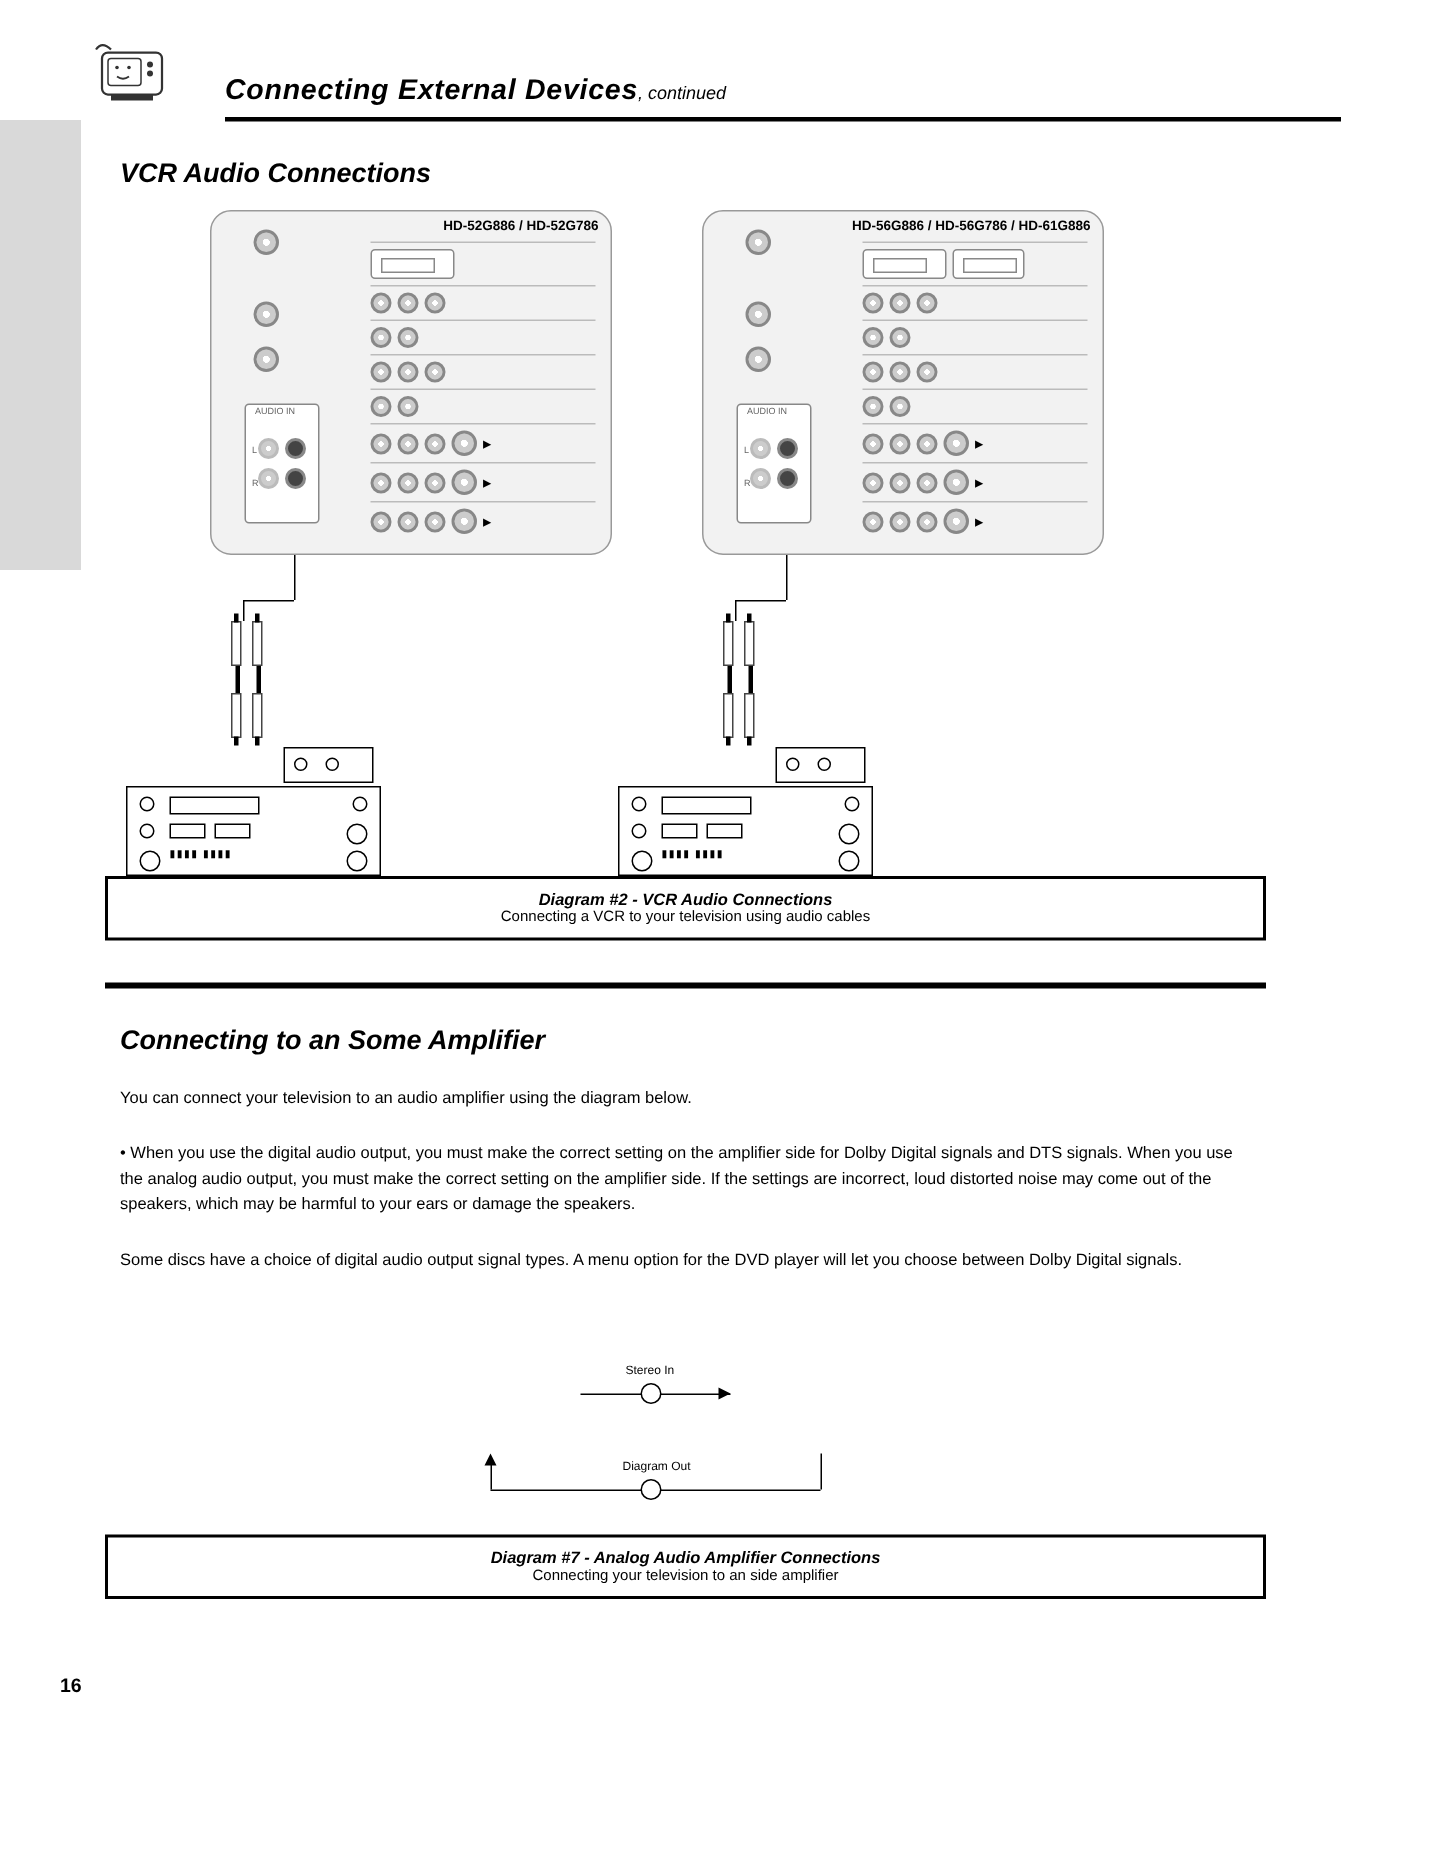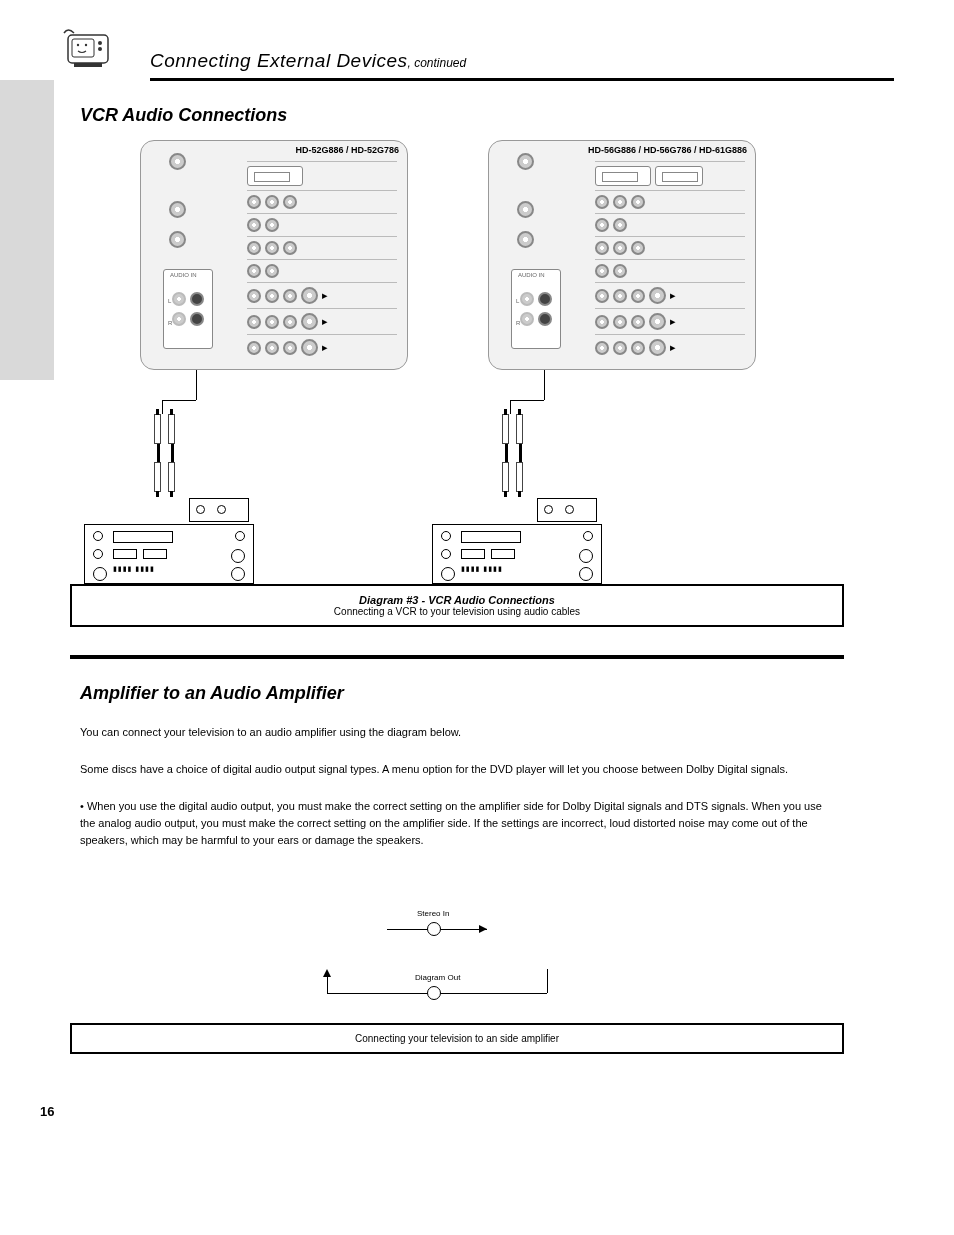--- a/index.html
+++ b/index.html
@@ -1,25 +1,25 @@
 <!DOCTYPE html>
 <html><head>
 <meta charset="utf-8">
 <style>
 *{box-sizing:border-box;margin:0;padding:0}
 body{font-family:Arial,Helvetica,sans-serif;font-size:11px;color:#000;background:#fff;width:954px}
 .page{position:relative;padding:20px 60px 40px 20px}
 .sidetab{position:absolute;left:0;top:80px;width:54px;height:300px;background:#d9d9d9}
 .hdr-icon{position:absolute;left:60px;top:25px}
 .hdr-title-wrap{margin-left:130px;margin-top:30px}
-.hdr-title{font-size:19px;font-style:italic;font-weight:normal;letter-spacing:.5px}
+.hdr-title{font-size:19px;font-style:italic;font-weight:bold;letter-spacing:.5px}
 .hdr-cont{font-size:12px;font-style:italic;margin-top:18px}
 .rule{height:3px;background:#000;margin:6px 0 0 0}
 .section-title{font-size:18px;font-style:italic;font-weight:bold;margin:24px 0 14px 60px}
-.diagrams{display:flex;gap:80px;margin-left:120px}
+.diagrams{display:flex;gap:60px;margin-left:120px}
 .panel{width:268px;height:230px;background:#f2f2f2;border-radius:14px;border:1px solid #999;position:relative}
 .model{font-size:9px;font-weight:bold;position:absolute;right:8px;top:4px}
 .jack{width:14px;height:14px;border-radius:50%;border:2px solid #888;display:inline-block;background:radial-gradient(circle,#fff 25%,#ccc 26%)}
 .jack.big{width:17px;height:17px}
 .lbl{font-size:6px;color:#666}
 .dvi{width:56px;height:20px;border:1px solid #888;border-radius:3px;display:inline-block;background:#fff;position:relative}
 .dvi:before{content:"";position:absolute;left:6px;top:5px;width:34px;height:8px;border:1px solid #888}
 .vline{position:absolute;border-left:1.5px solid #000}
 .hline{position:absolute;border-top:1.5px solid #000}
 .framebox{width:x;border:2px solid #000;padding:8px 12px;margin:14px 50px 0 50px;text-align:center}
@@ -240,45 +240,46 @@
             <div style="position:absolute;left:28px;top:24px;width:24px;height:10px;border:1px solid #000"></div>
             <div style="position:absolute;left:58px;top:24px;width:24px;height:10px;border:1px solid #000"></div>
             <div style="position:absolute;left:28px;top:40px;font-size:7px;letter-spacing:1px">▮▮▮▮ ▮▮▮▮</div>
           </div>
         </div>
       </div>
     </div>
   </div>
 
   <div class="framebox">
-    <div class="t1">Diagram #3  - VCR Audio Connections</div>
+    <div class="t1">Diagram #2  - VCR Audio Connections</div>
     <div class="t2">Connecting a VCR to your television using audio cables</div>
   </div>
 
   <div class="heavy"></div>
 
-  <div class="section-title" style="margin-left:60px">Amplifier to an Audio Amplifier</div>
+  <div class="section-title" style="margin-left:60px">Connecting to an Some Amplifier</div>
 
   <div class="blk">You can connect your television to an audio amplifier using the diagram below.</div>
+  <div class="blk">• When you use the digital audio output, you must make the correct setting on the amplifier side for Dolby Digital signals and DTS signals. When you use the analog audio output, you must make the correct setting on the amplifier side. If the settings are incorrect, loud distorted noise may come out of the speakers, which may be harmful to your ears or damage the speakers.</div>
   <div class="blk">Some discs have a choice of digital audio output signal types. A menu option for the DVD player will let you choose between Dolby Digital signals.</div>
-  <div class="blk">• When you use the digital audio output, you must make the correct setting on the amplifier side for Dolby Digital signals and DTS signals. When you use the analog audio output, you must make the correct setting on the amplifier side. If the settings are incorrect, loud distorted noise may come out of the speakers, which may be harmful to your ears or damage the speakers.</div>
 
   <div class="loopbox">
 
     <div class="hline" style="left:130px;top:40px;width:100px"></div>
     <div class="circ" style="left:170px;top:33px"></div>
     <div class="arrow" style="left:222px;top:36px"></div>
     <span class="stcap" style="left:160px;top:20px">Stereo In</span>
 
     <div class="vline" style="left:290px;top:80px;height:24px"></div>
     <div class="hline" style="left:70px;top:104px;width:220px"></div>
     <div class="circ" style="left:170px;top:97px"></div>
     <div class="vline" style="left:70px;top:86px;height:18px"></div>
     <div class="arrowU" style="left:66px;top:80px"></div>
     <span class="stcap" style="left:158px;top:84px">Diagram Out</span>
   </div>
 
   <div class="framebox">
+    <div class="t1">Diagram #7 - Analog Audio Amplifier Connections</div>
     <div class="t2">Connecting your television to an side amplifier</div>
   </div>
 
   <div class="pgnum">16</div>
 </div>
 
 </body></html>

